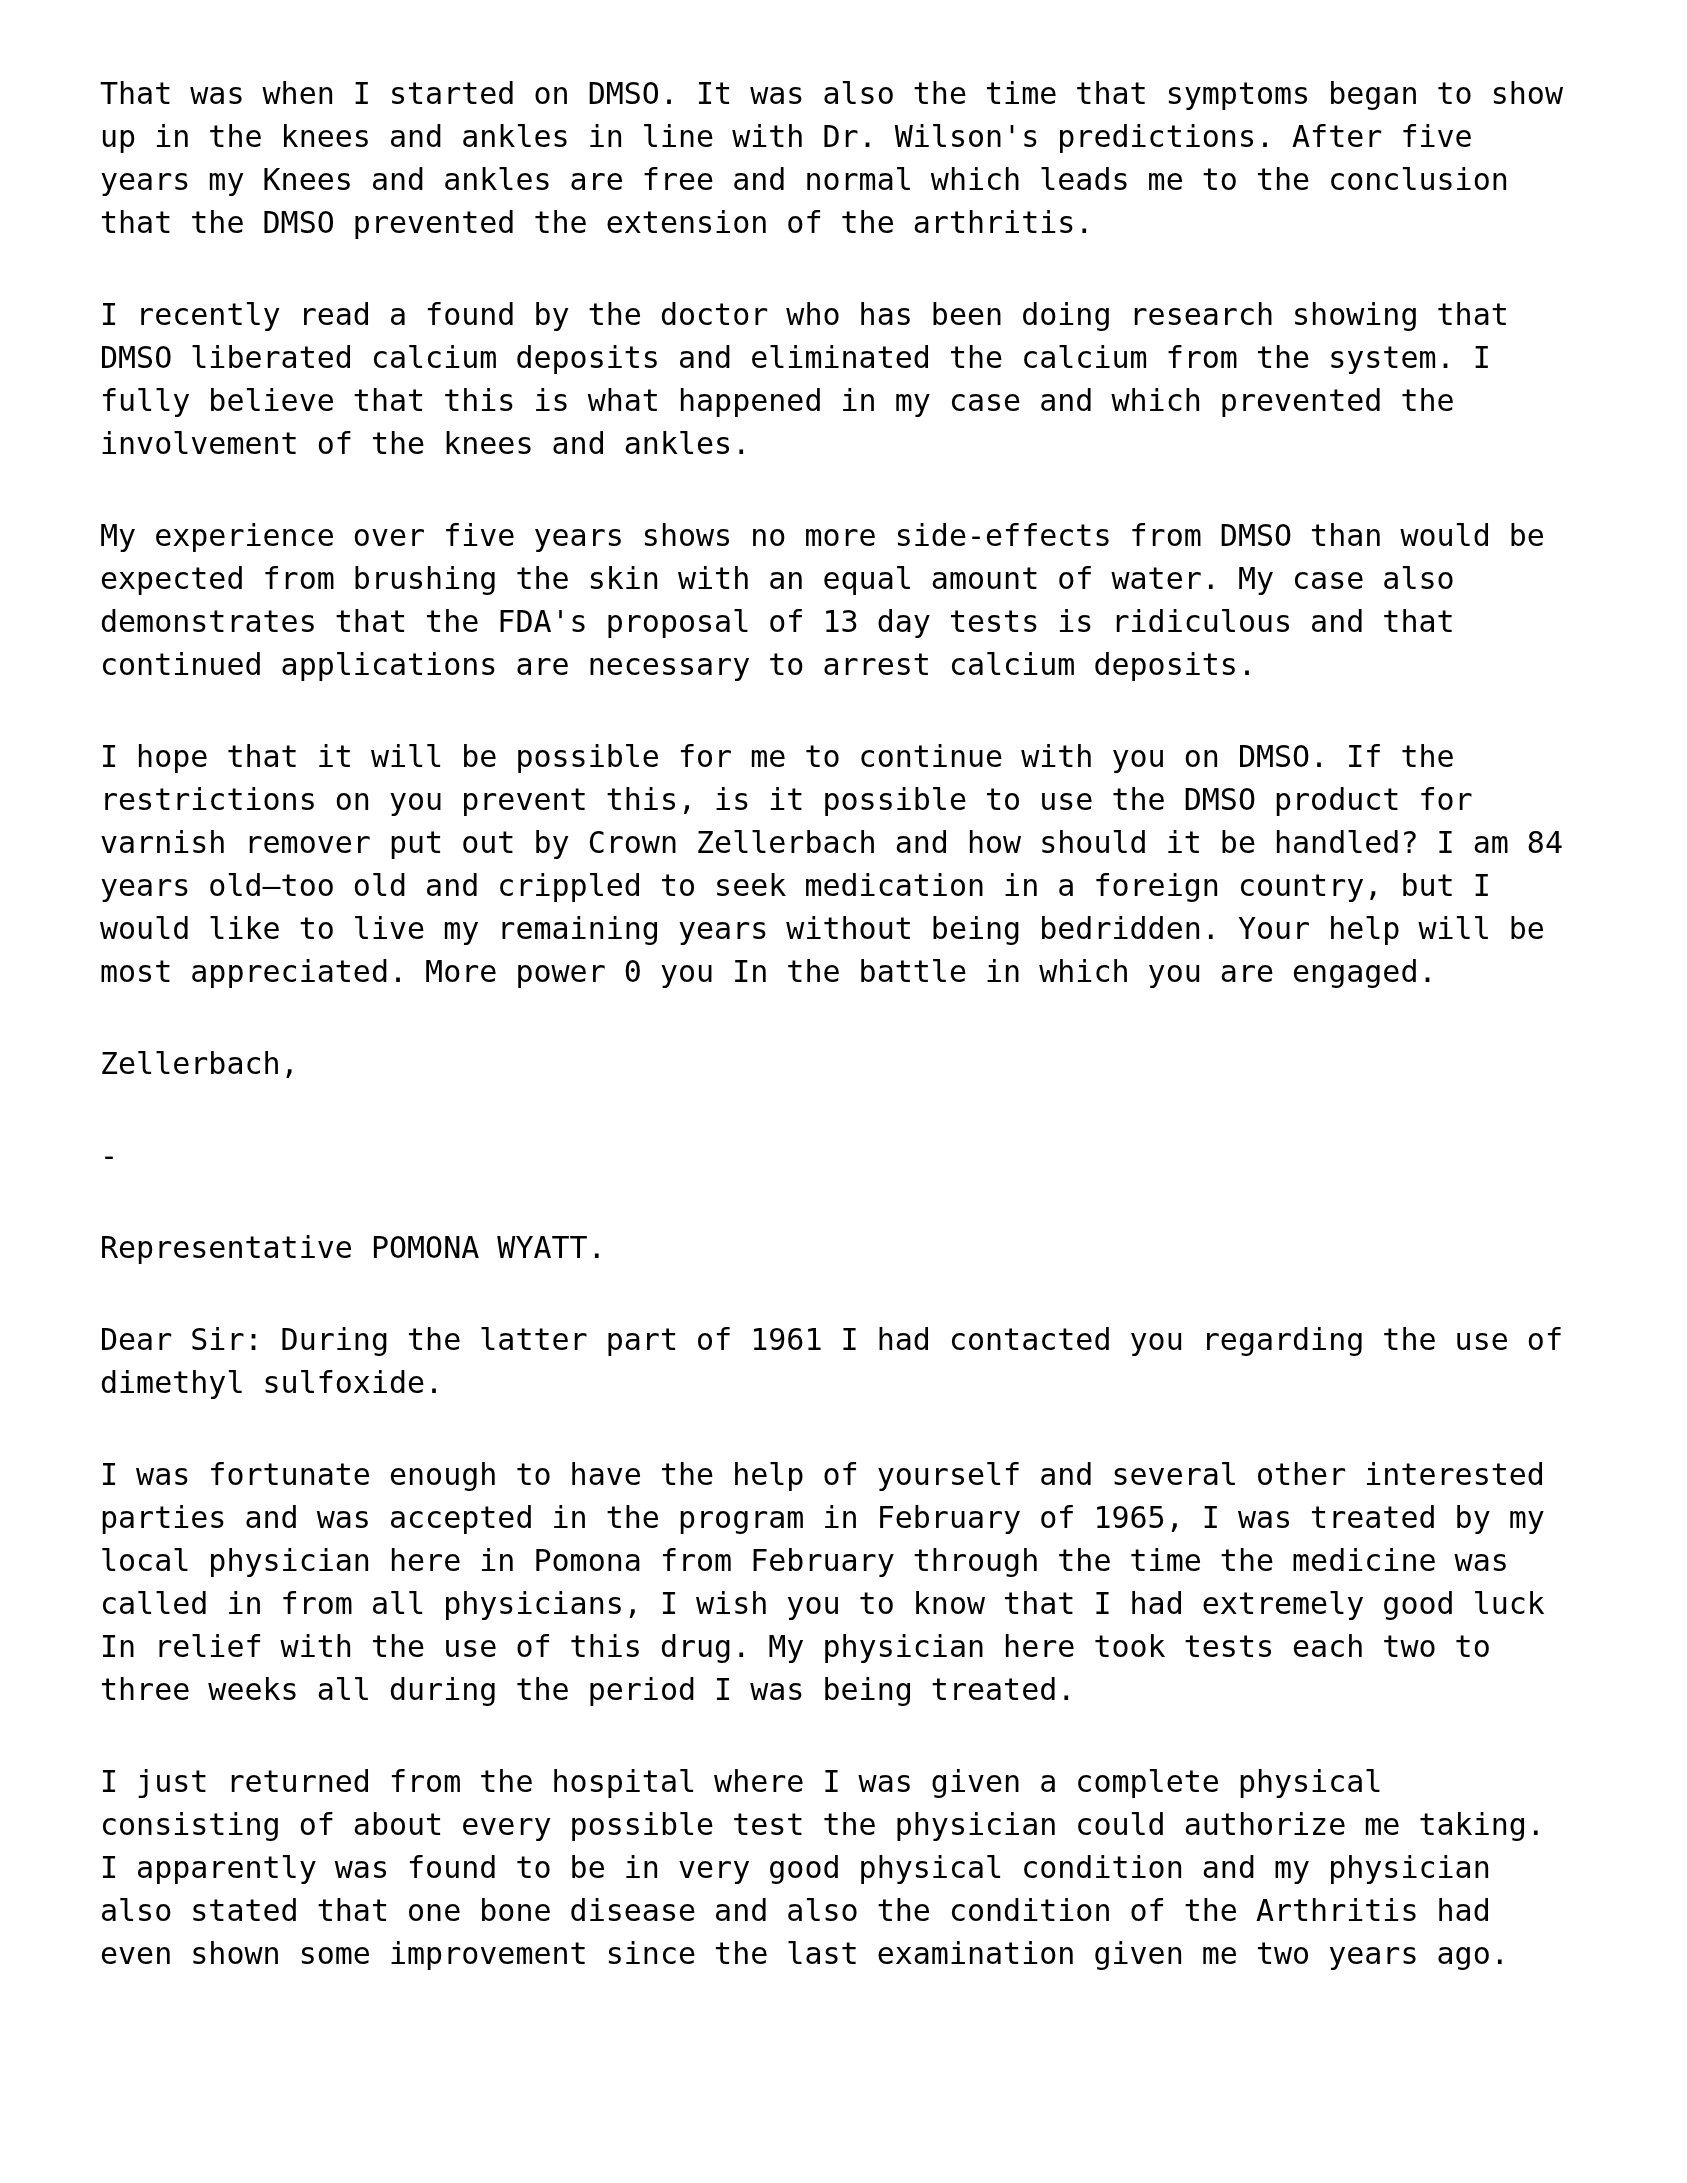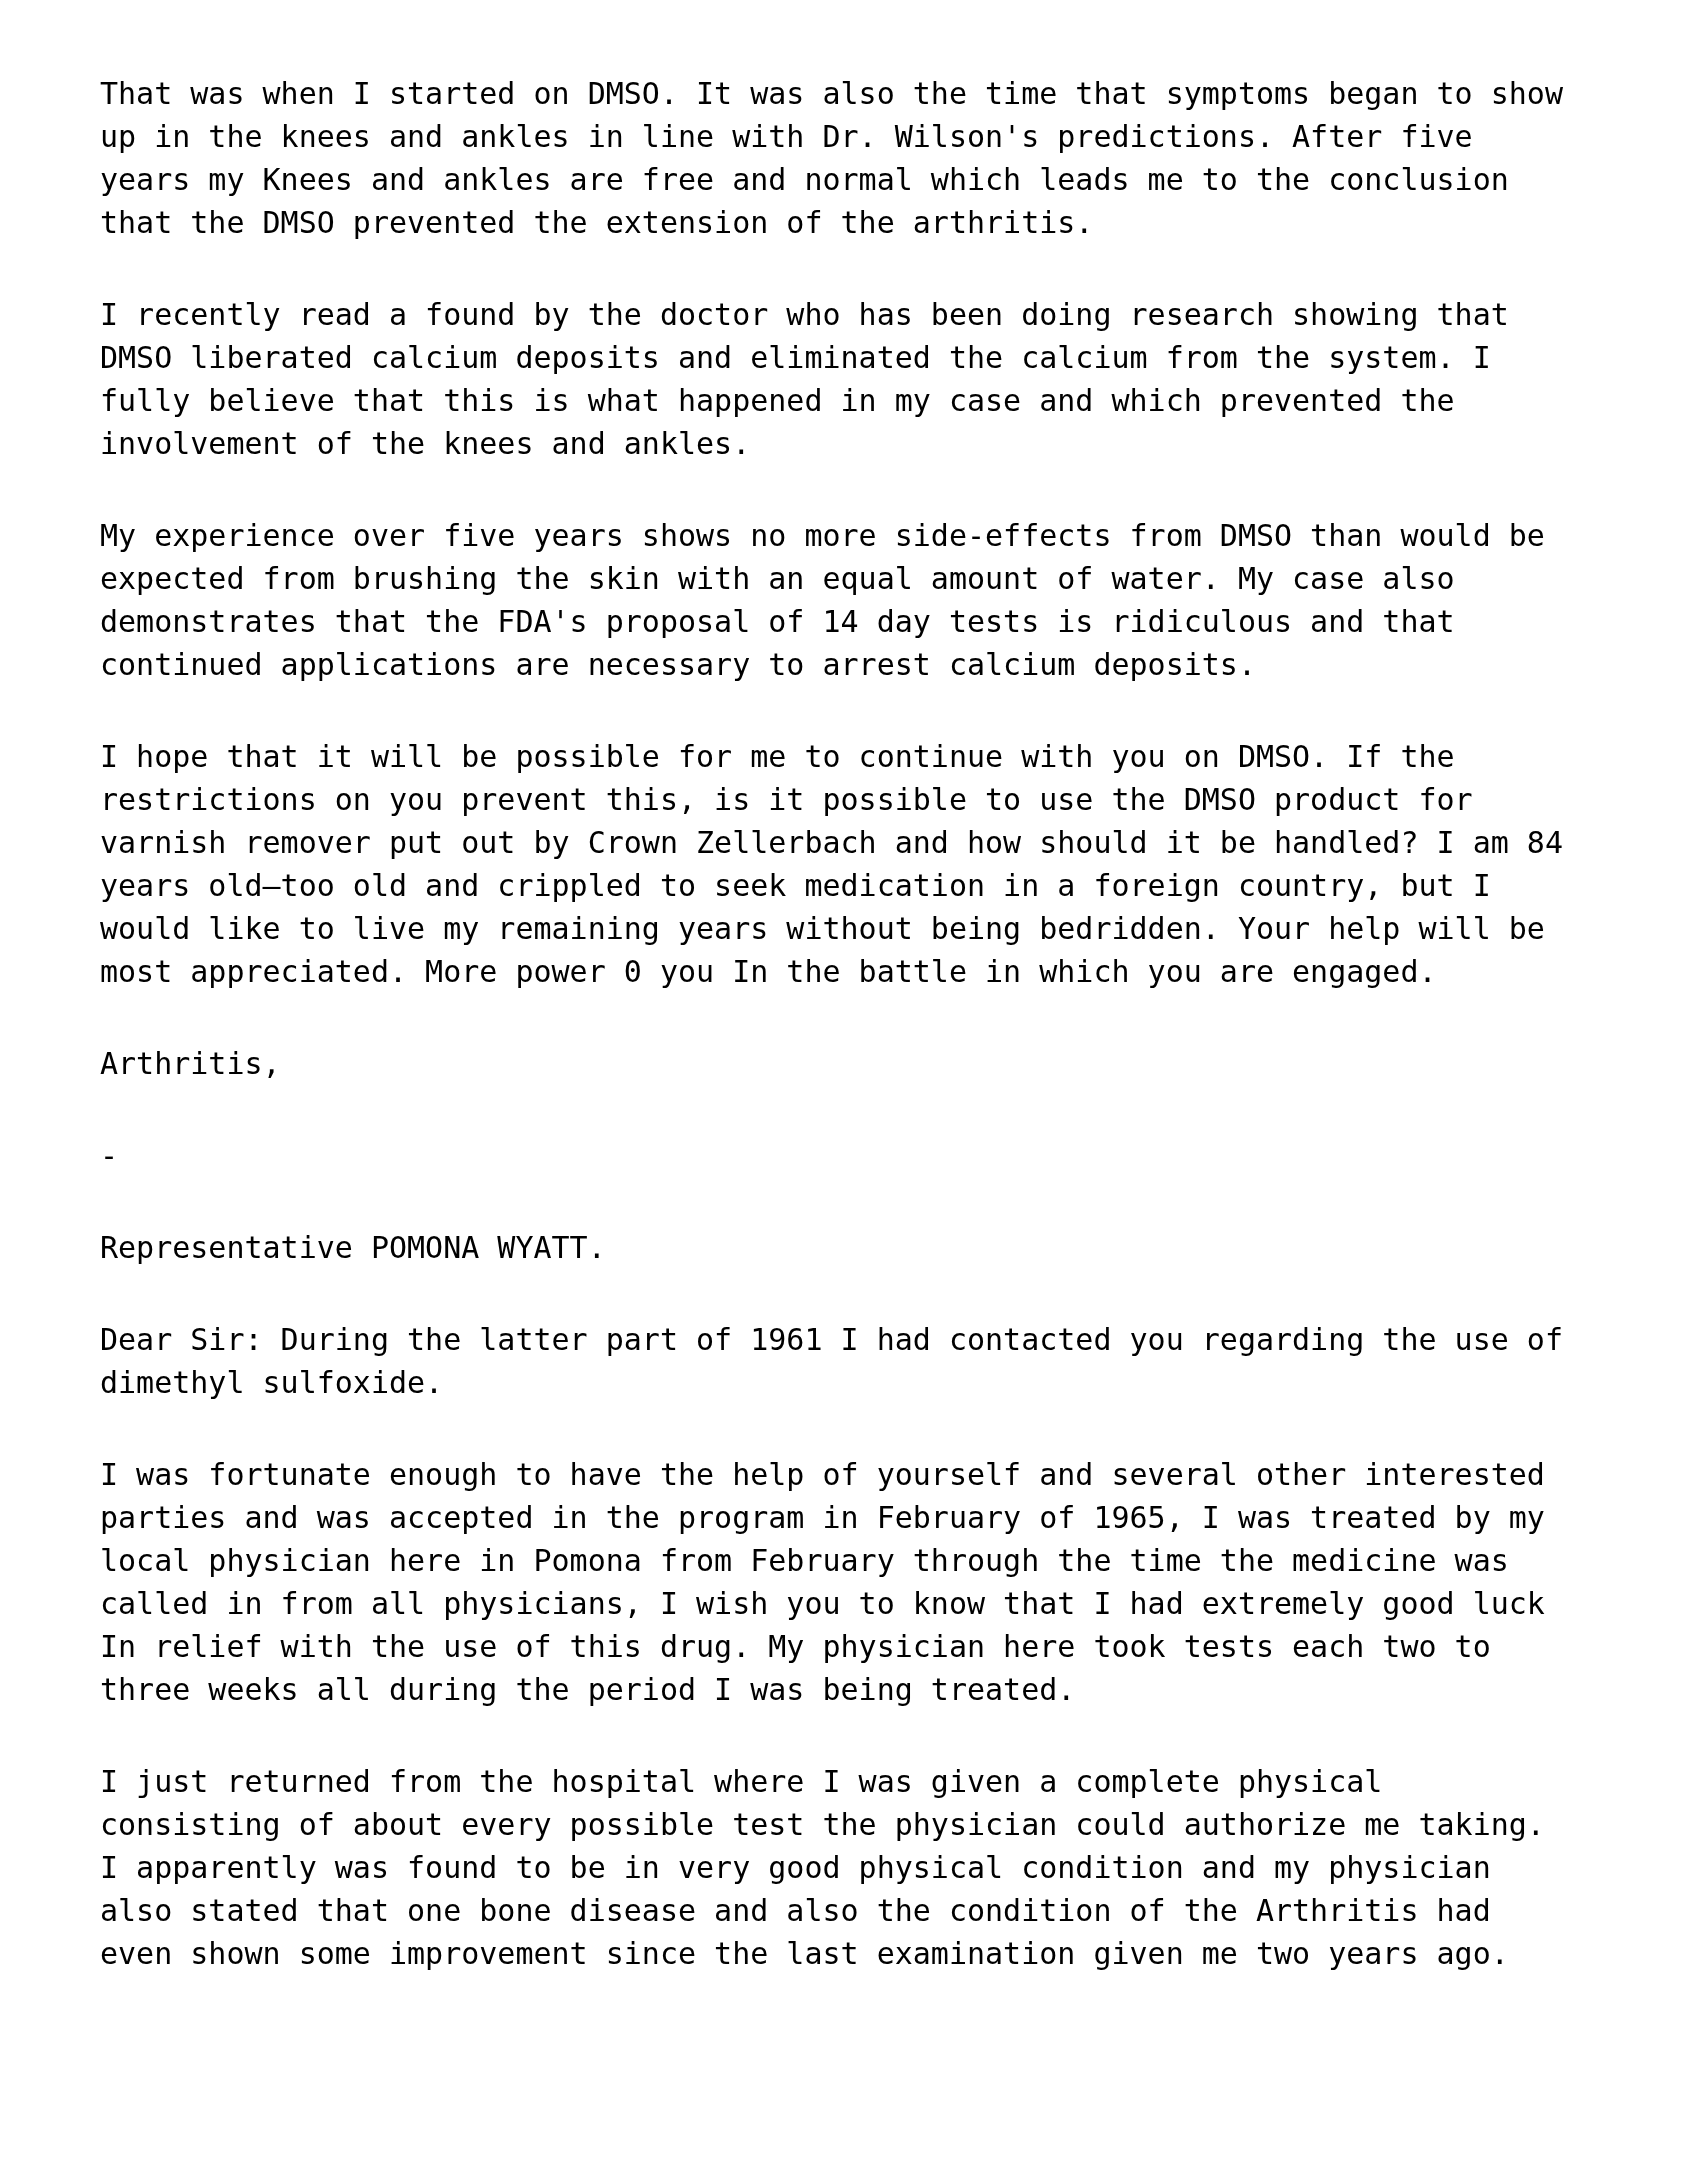--- a/index.html
+++ b/index.html
@@ -36,29 +36,29 @@
     <p>That was when I started on DMSO. It was also the time that symptoms began to show
 up in the knees and ankles in line with Dr. Wilson's predictions. After five
 years my Knees and ankles are free and normal which leads me to the conclusion
 that the DMSO prevented the extension of the arthritis.</p>
     <p>I recently read a found by the doctor who has been doing research showing that
 DMSO liberated calcium deposits and eliminated the calcium from the system. I
 fully believe that this is what happened in my case and which prevented the
 involvement of the knees and ankles.</p>
     <p>My experience over five years shows no more side-effects from DMSO than would be
 expected from brushing the skin with an equal amount of water. My case also
-demonstrates that the FDA's proposal of 14 day tests is ridiculous and that
+demonstrates that the FDA's proposal of 13 day tests is ridiculous and that
 continued applications are necessary to arrest calcium deposits.</p>
     <p>I hope that it will be possible for me to continue with you on DMSO. If the
 restrictions on you prevent this, is it possible to use the DMSO product for
 varnish remover put out by Crown Zellerbach and how should it be handled? I am 84
 years old—too old and crippled to seek medication in a foreign country, but I
 would like to live my remaining years without being bedridden. Your help will be
 most appreciated. More power 0 you In the battle in which you are engaged.</p>
-    <p>Arthritis,</p>
+    <p>Zellerbach,</p>
     <p>-</p>
     <p>Representative POMONA WYATT.</p>
     <p>Dear Sir: During the latter part of 1961 I had contacted you regarding the use of
 dimethyl sulfoxide.</p>
     <p>I was fortunate enough to have the help of yourself and several other interested
 parties and was accepted in the program in February of 1965, I was treated by my
 local physician here in Pomona from February through the time the medicine was
 called in from all physicians, I wish you to know that I had extremely good luck
 In relief with the use of this drug. My physician here took tests each two to
 three weeks all during the period I was being treated.</p>

